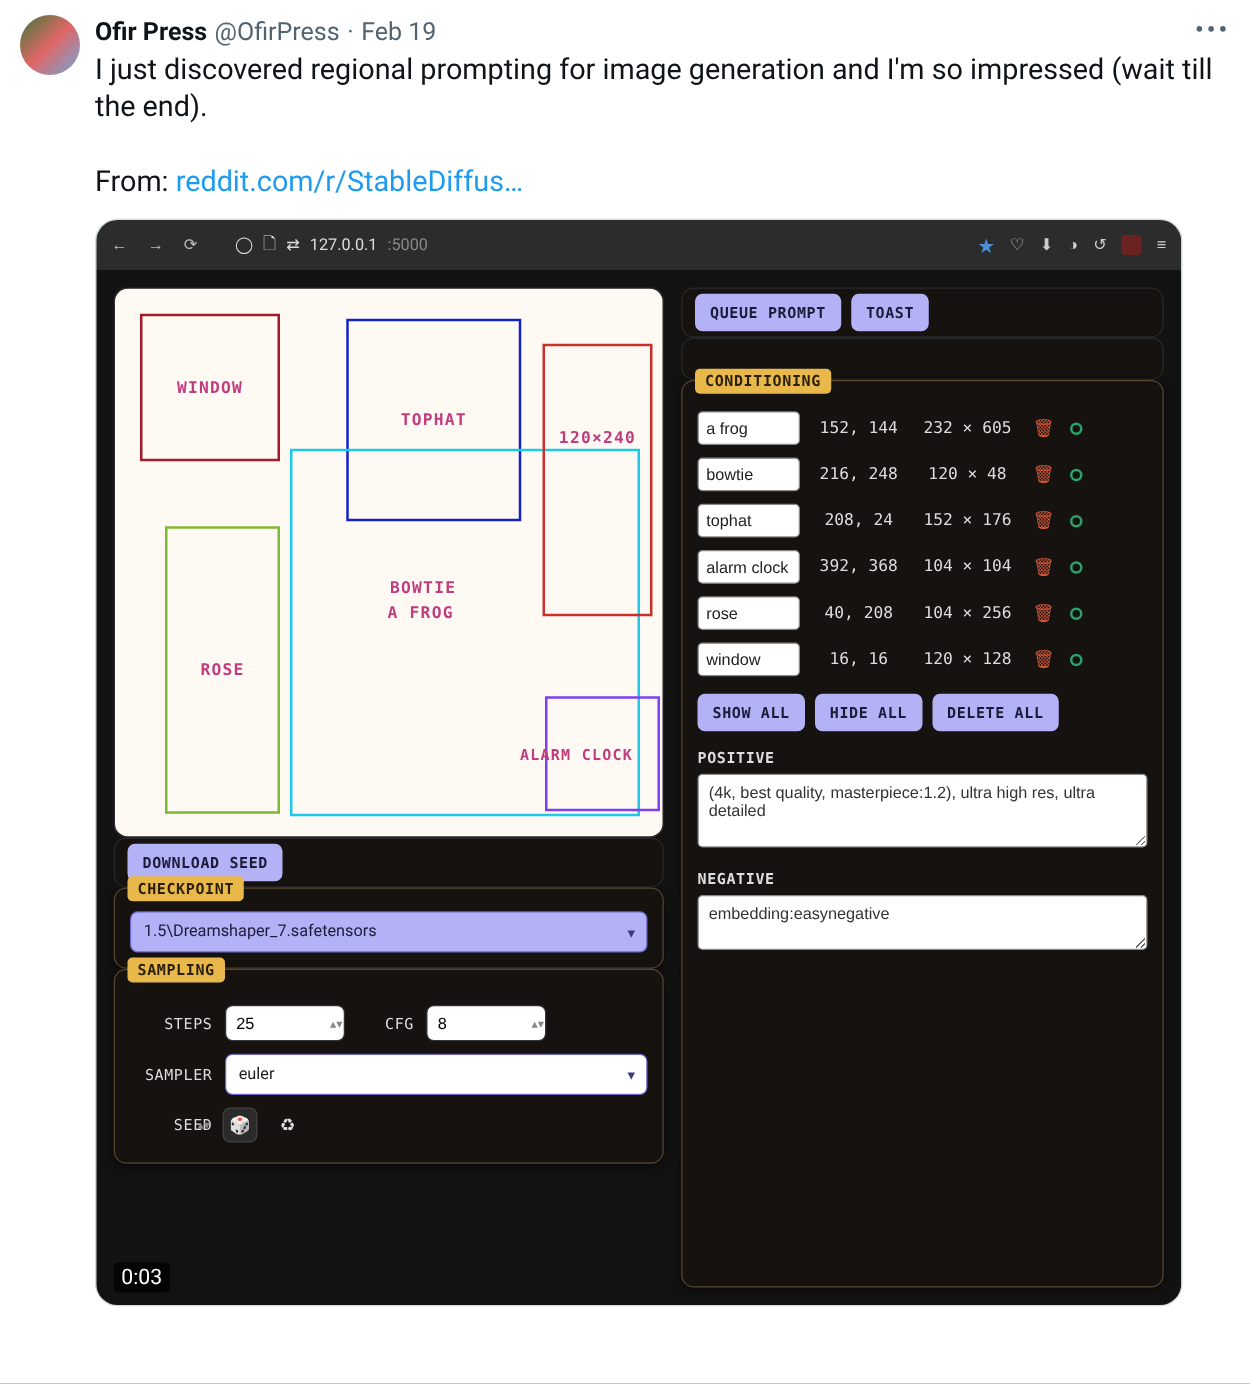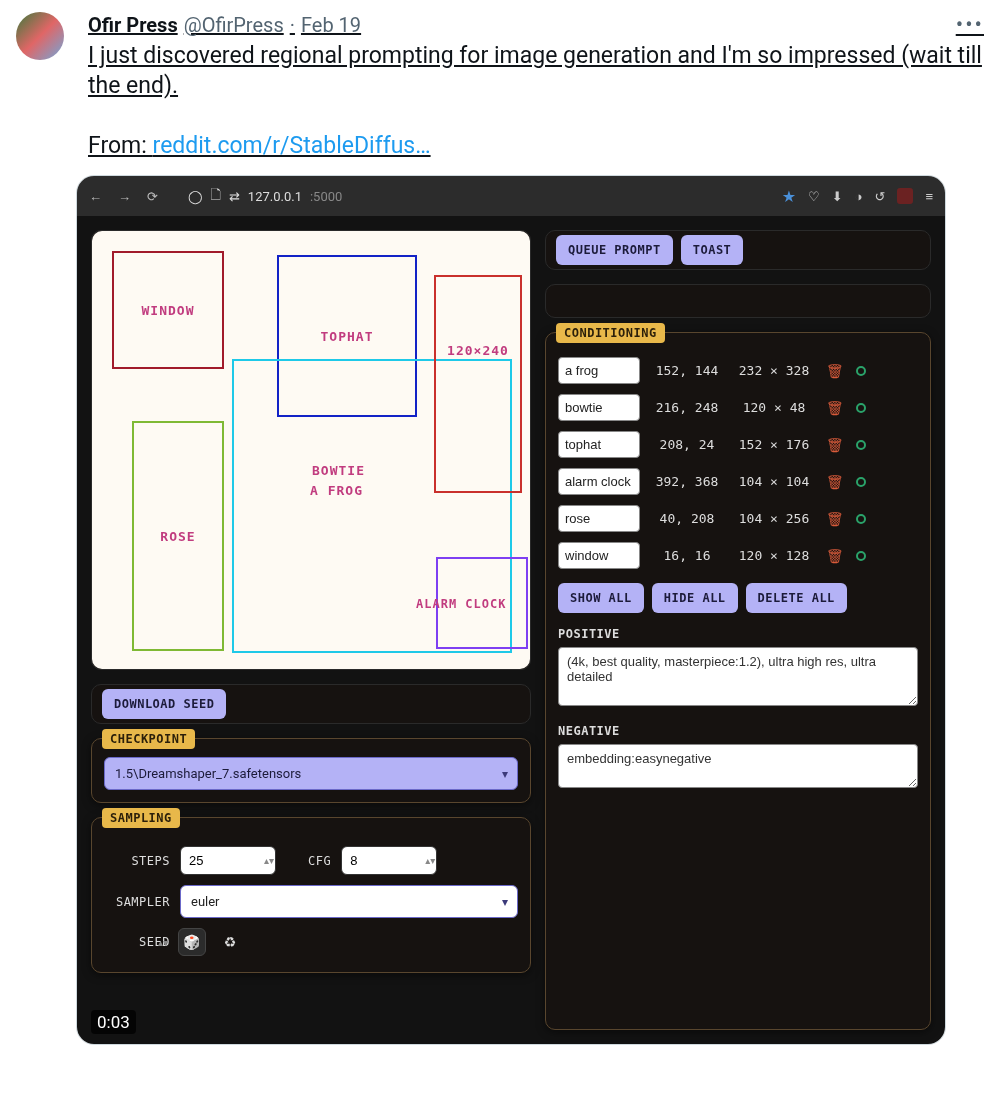--- a/index.html
+++ b/index.html
@@ -1,17 +1,17 @@
 <!DOCTYPE html>
 <html><head>
 <meta charset="utf-8">
 <style>
   * { box-sizing: border-box; margin: 0; padding: 0; }
   body { font-family: -apple-system, BlinkMacSystemFont, "Segoe UI", Roboto, Helvetica, Arial, sans-serif; background: #fff; color: #0f1419; width: 1000px; }
-  .tweet { display: flex; padding: 12px 16px 0 16px; gap: 24px; text-decoration: underline; }
+  .tweet { display: flex; padding: 12px 16px 0 16px; gap: 12px; }
   .avatar { width: 48px; height: 48px; border-radius: 50%; background: linear-gradient(135deg,#3b7a3b 0%,#e06666 50%,#6fa8dc 100%); flex-shrink: 0; }
   .tweet-body { flex: 1; }
   .tweet-header { display: flex; align-items: center; gap: 6px; font-size: 20px; }
   .name { font-weight: 700; color: #0f1419; }
   .handle, .dot, .date { color: #536471; }
   .more { margin-left: auto; color: #536471; font-size: 22px; letter-spacing: 2px; cursor: pointer; }
   .tweet-text { font-size: 23px; line-height: 30px; margin-top: 4px; color: #0f1419; }
   .tweet-text a { color: #1d9bf0; text-decoration: none; }
   .embed { margin: 14px 16px 16px 76px; border: 1px solid #cfd9de; border-radius: 18px; overflow: hidden; width: 870px; height: 870px; position: relative; }
   .timecode { position: absolute; left: 14px; bottom: 10px; background: rgba(0,0,0,.75); color:#fff; padding: 2px 6px; border-radius: 4px; font-size: 17px; }
@@ -21,21 +21,21 @@
   .nav-icons { display:flex; gap:16px; color:#bbb; }
   .nav-icons span { cursor:pointer; }
   .urlwrap { display:flex; align-items:center; gap:8px; margin-left:20px; color:#ddd; }
   .urlport { color:#888; }
   .right-icons { margin-left:auto; display:flex; gap:12px; color:#ccc; align-items:center;}
   .star { color:#4a90d9; font-size:16px;}
   .ublock { background:#6b2222; width:16px; height:16px; border-radius:3px; display:inline-block;}
 
   
   .app { background:#121212; padding:14px; display:flex; gap:14px; height: calc(100% - 40px); }
-  .col { display:flex; flex-direction:column; gap:14px; }
+  .col { display:flex; flex-direction:column; gap:0; }
   .left { width: 440px; }
   .rightcol { flex:1; }
 
   .panel { background:#161210; border:1px solid #59462e; border-radius:10px; box-shadow:0 2px 8px rgba(0,0,0,.5); padding:12px; }
   .darkbar { background:#161210; border:1px solid #2a2a2a; border-radius:10px; height:40px; padding:0 10px; display:flex; align-items:center; gap:8px;}
   .tag { background:#e8b84a; color:#2b1f0a; font-family: ui-monospace,Menlo,monospace; font-size:12px; font-weight:700; padding:3px 8px; border-radius:4px; position:absolute; top:-10px; left:10px; letter-spacing:.5px;}
   .panel.has-tag { position:relative; padding-top:18px; }
 
   .btn { background:#b4b2f6; color:#1c1b3a; border:none; border-radius:6px; padding:8px 12px; font-family: ui-monospace,Menlo,monospace; font-size:12px; font-weight:700; letter-spacing:.5px; cursor:pointer; }
 
@@ -193,21 +193,21 @@
         <button class="btn">TOAST</button>
       </div>
       <div class="darkbar" style="height:34px;"></div>
 
       <div class="panel has-tag" style="flex:1;">
         <span class="tag">CONDITIONING</span>
         <div class="cond-table" id="cond-table">
             <div class="cond-row">
               <input class="cond-in" value="a frog" style="">
               <span class="coord">152, 144</span>
-              <span class="size">232 × 328</span>
+              <span class="size">232 × 605</span>
               <span class="trash">🗑</span>
               <span class="dot-g"></span>
             </div>
             <div class="cond-row">
               <input class="cond-in" value="bowtie" style="">
               <span class="coord">216, 248</span>
               <span class="size">120 × 48</span>
               <span class="trash">🗑</span>
               <span class="dot-g"></span>
             </div>

